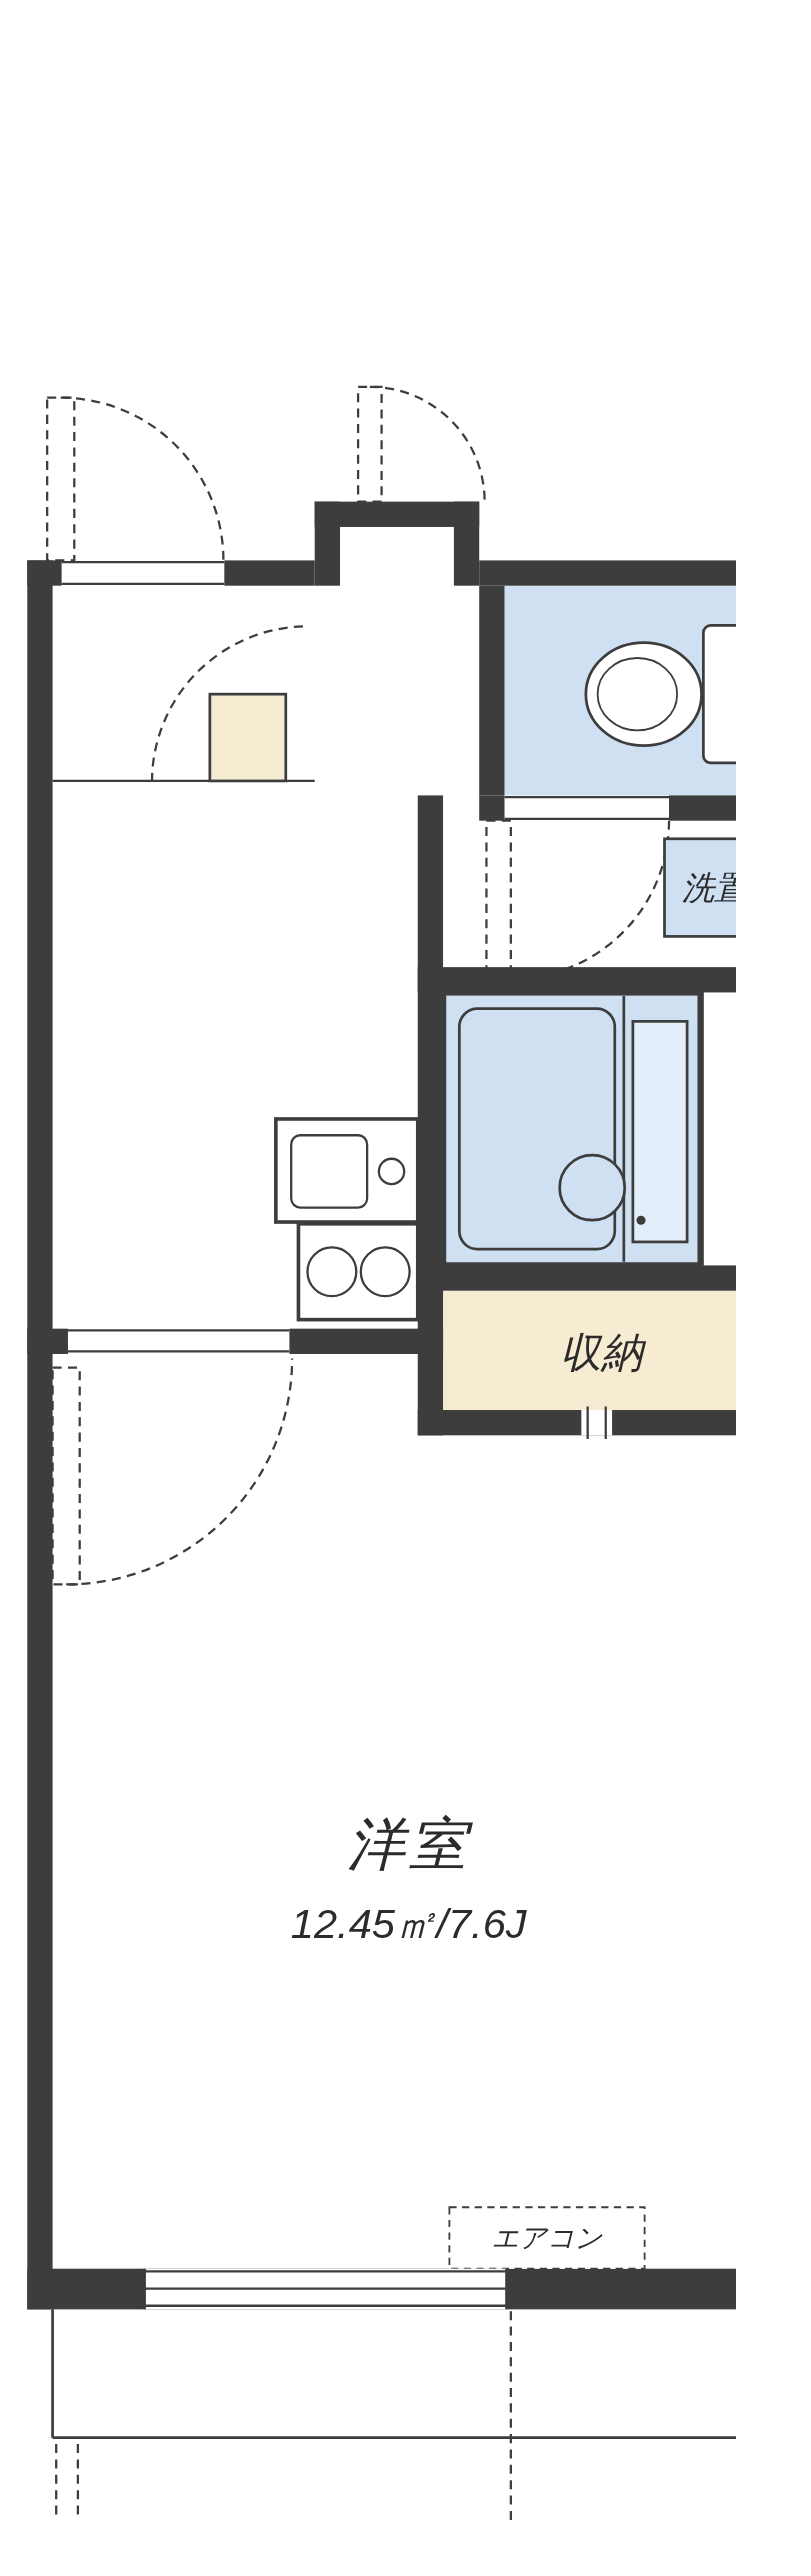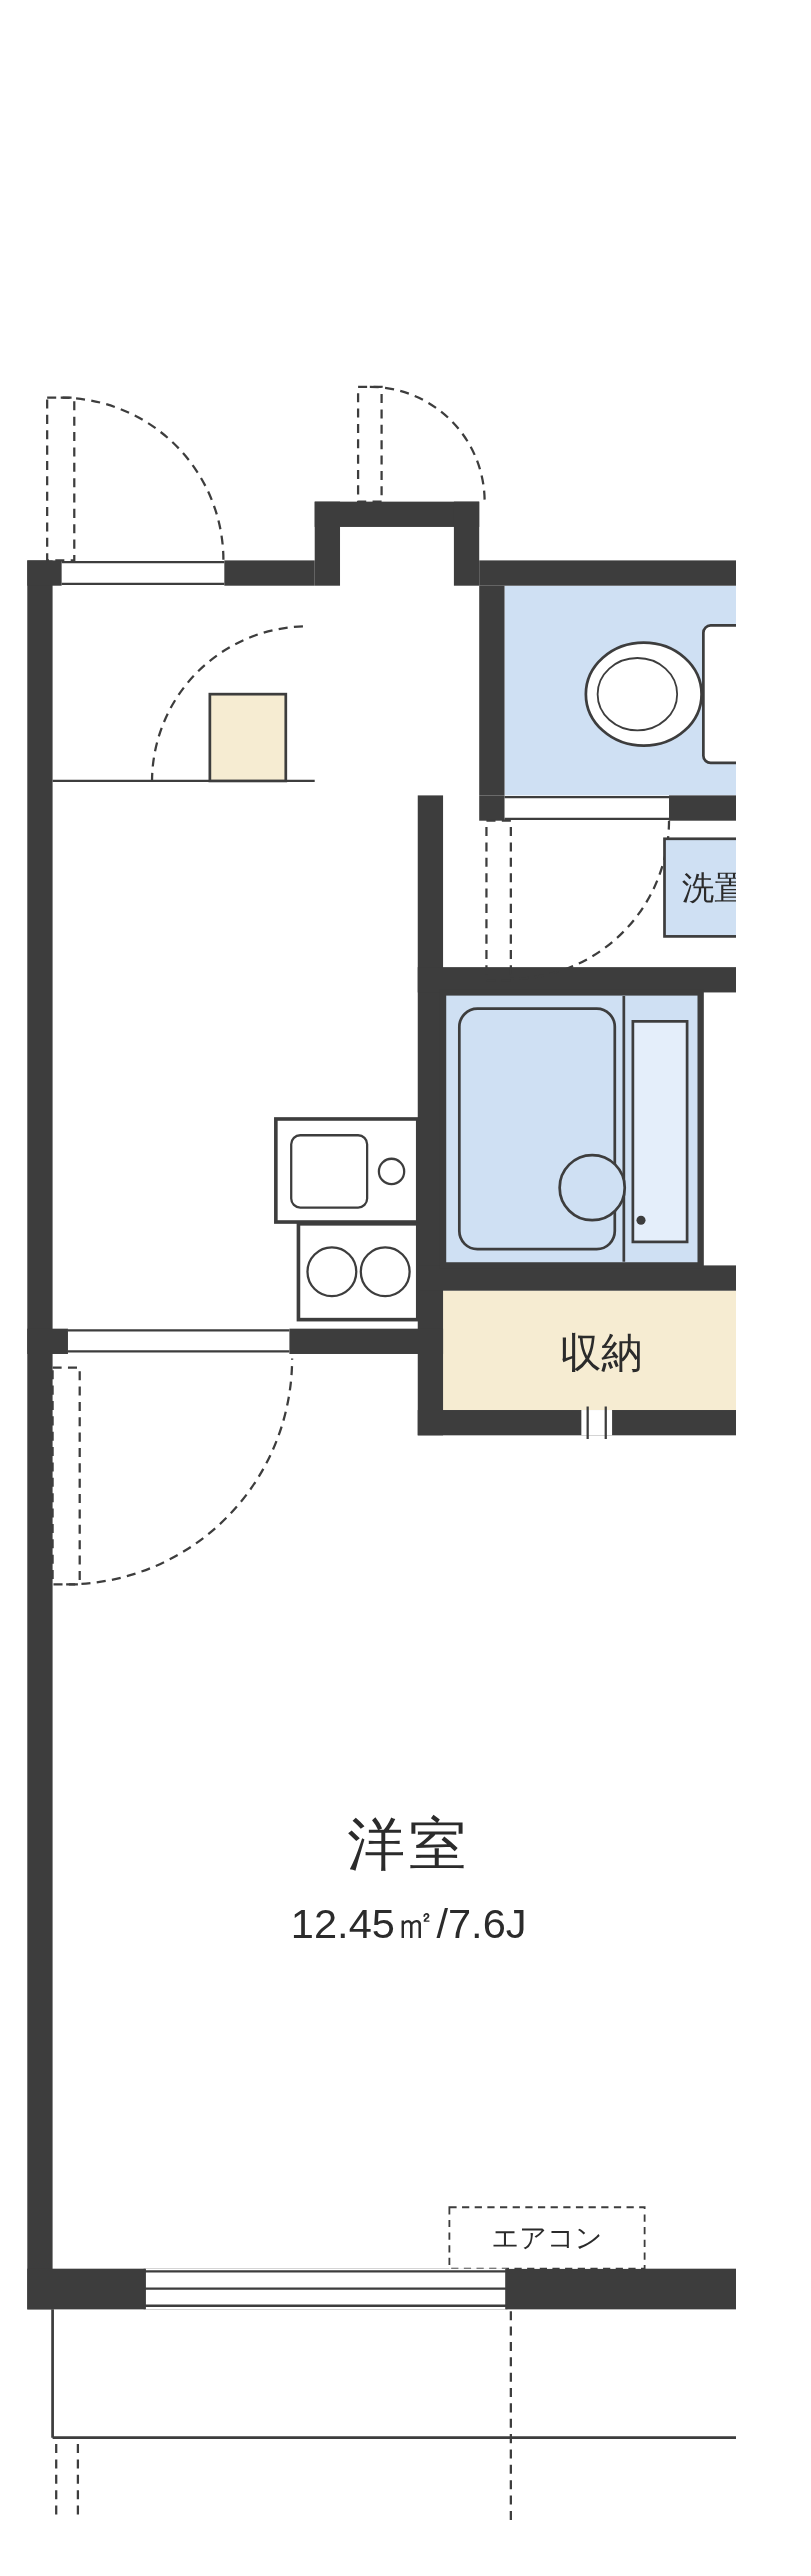--- a/index.html
+++ b/index.html
@@ -3,21 +3,21 @@
 <meta charset="utf-8">
 <style>
   :root{
     --wall:#3d3d3d;
     --wet:#cfe0f3;
     --storage:#f6ecd2;
     --text:#2b2b2b;
     --bg:#ffffff;
   }
   html,body{margin:0;padding:0;background:var(--bg);}
-  .page{width:736px;height:2576px;position:relative;background:var(--bg);overflow:hidden;}
+  .page{width:736px;height:2576px;position:relative;background:var(--bg);overflow:hidden;font-style:italic;}
   svg text{
     font-family:"Liberation Sans","DejaVu Sans",sans-serif;
     fill:var(--text);
     text-anchor:middle;
   }
   .wall{fill:var(--wall);}
   .wet{fill:var(--wet);}
   .cream{fill:var(--storage);}
   .ln{stroke:var(--wall);fill:none;}
   .fixture{fill:#ffffff;stroke:var(--wall);}

